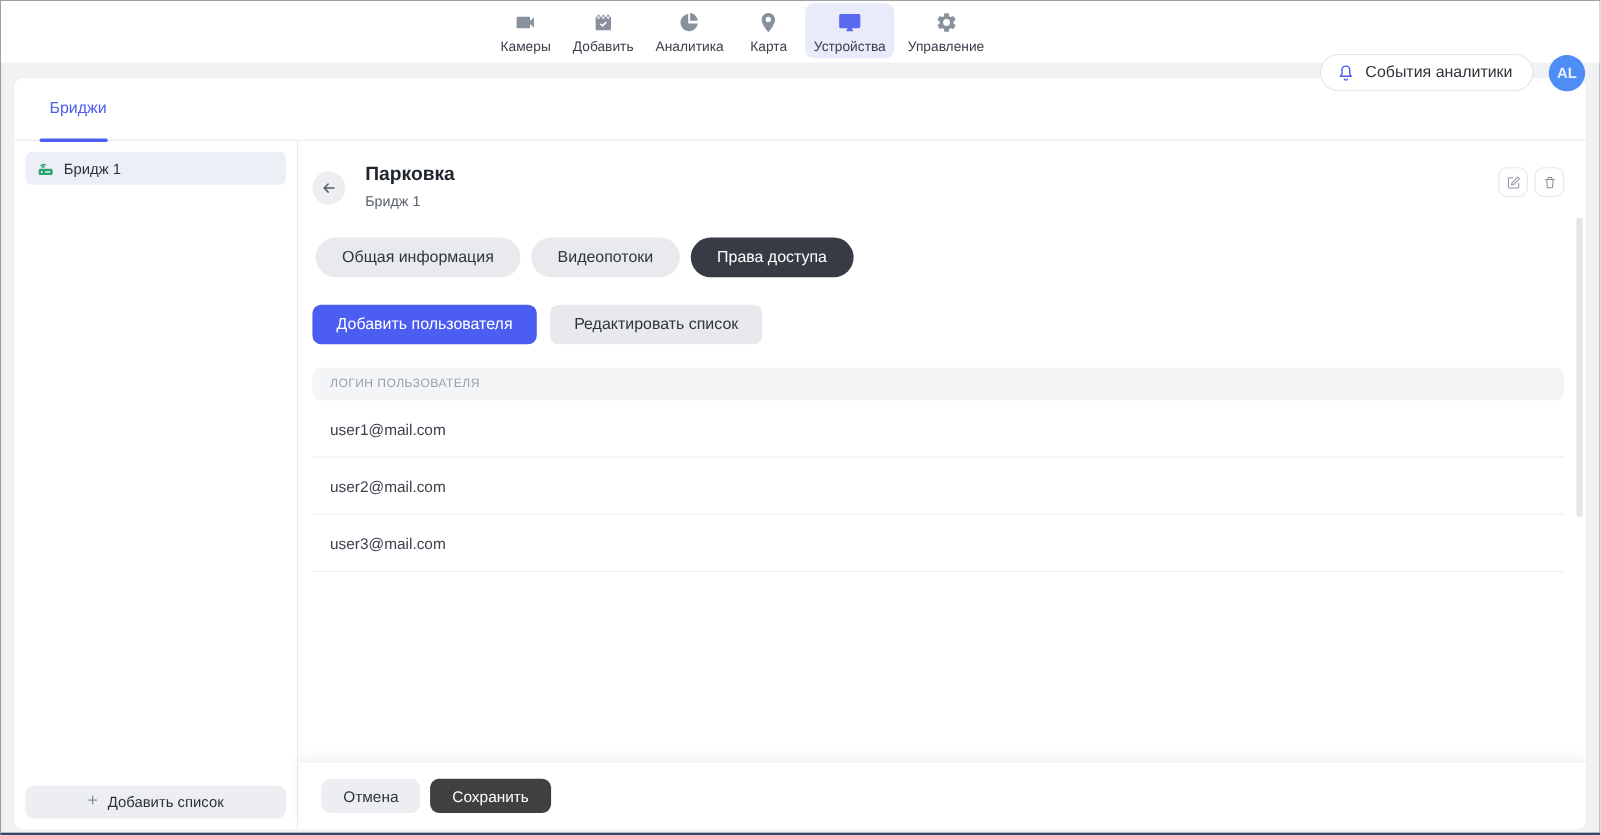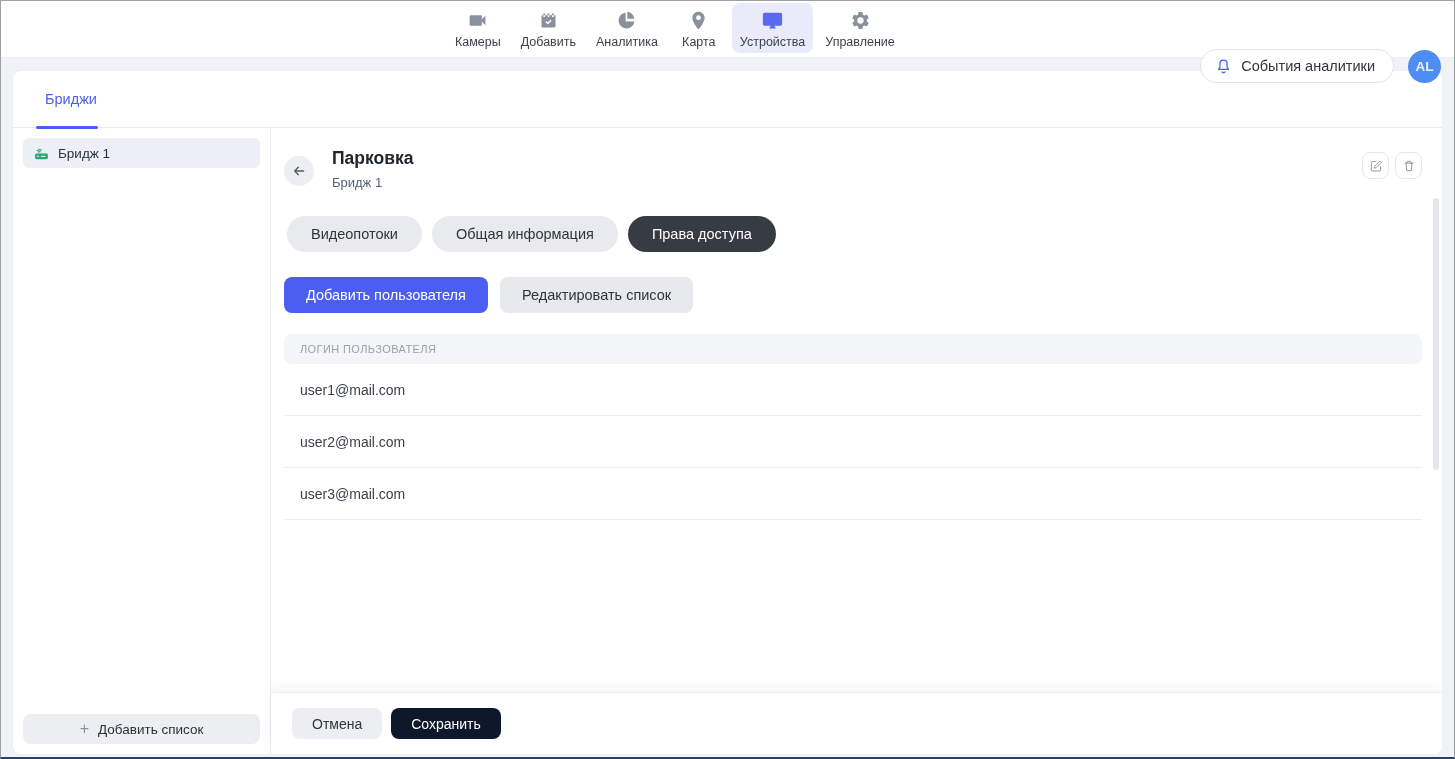--- a/index.html
+++ b/index.html
@@ -128,21 +128,21 @@
     border-bottom:1px solid #edeef1; font-size:14px; color:#3c424c;
   }
 
   .main-footer {
     flex:0 0 62px; display:flex; align-items:center; gap:9px; padding-left:21px;
     border-top:1px solid #eceef1; box-shadow:0 -5px 10px rgba(25,35,55,.05);
     background:#fff; position:relative; z-index:2;
   }
   .btn-sm { height:31px; border:none; border-radius:8px; font-family:inherit; font-size:14px; padding:0 20px; cursor:pointer; }
   .btn-sm.cancel { background:#eceef2; color:#2f353e; }
-  .btn-sm.save { background:#0f172a; color:#fff; }
+  .btn-sm.save { background:#404040; color:#fff; }
 
   .scroll-thumb {
     position:absolute; right:3px; top:70px; width:6px; height:272px;
     background:#e4e6ea; border-radius:3px;
   }
 </style>
 </head>
 <body>
 
 <div class="window">
@@ -268,22 +268,22 @@
               </button>
               <button class="icon-btn">
                 <svg viewBox="0 0 24 24">
                     <path d="M5 7h14M9 7V5a1 1 0 0 1 1-1h4a1 1 0 0 1 1 1v2M7 7l1 13h8l1-13" stroke-linecap="round" stroke-linejoin="round"></path>
                   </svg>
               </button>
             </div>
           </div>
 
           <div class="pill-tabs">
+            <button class="pill">Общая информация</button>
             <button class="pill">Видеопотоки</button>
-            <button class="pill">Общая информация</button>
             <button class="pill active">Права доступа</button>
           </div>
 
           <div class="action-row">
             <button class="btn btn-primary">Добавить пользователя</button>
             <button class="btn btn-gray">Редактировать список</button>
           </div>
 
           <div class="user-table">
             <div class="table-head">ЛОГИН ПОЛЬЗОВАТЕЛЯ</div>

